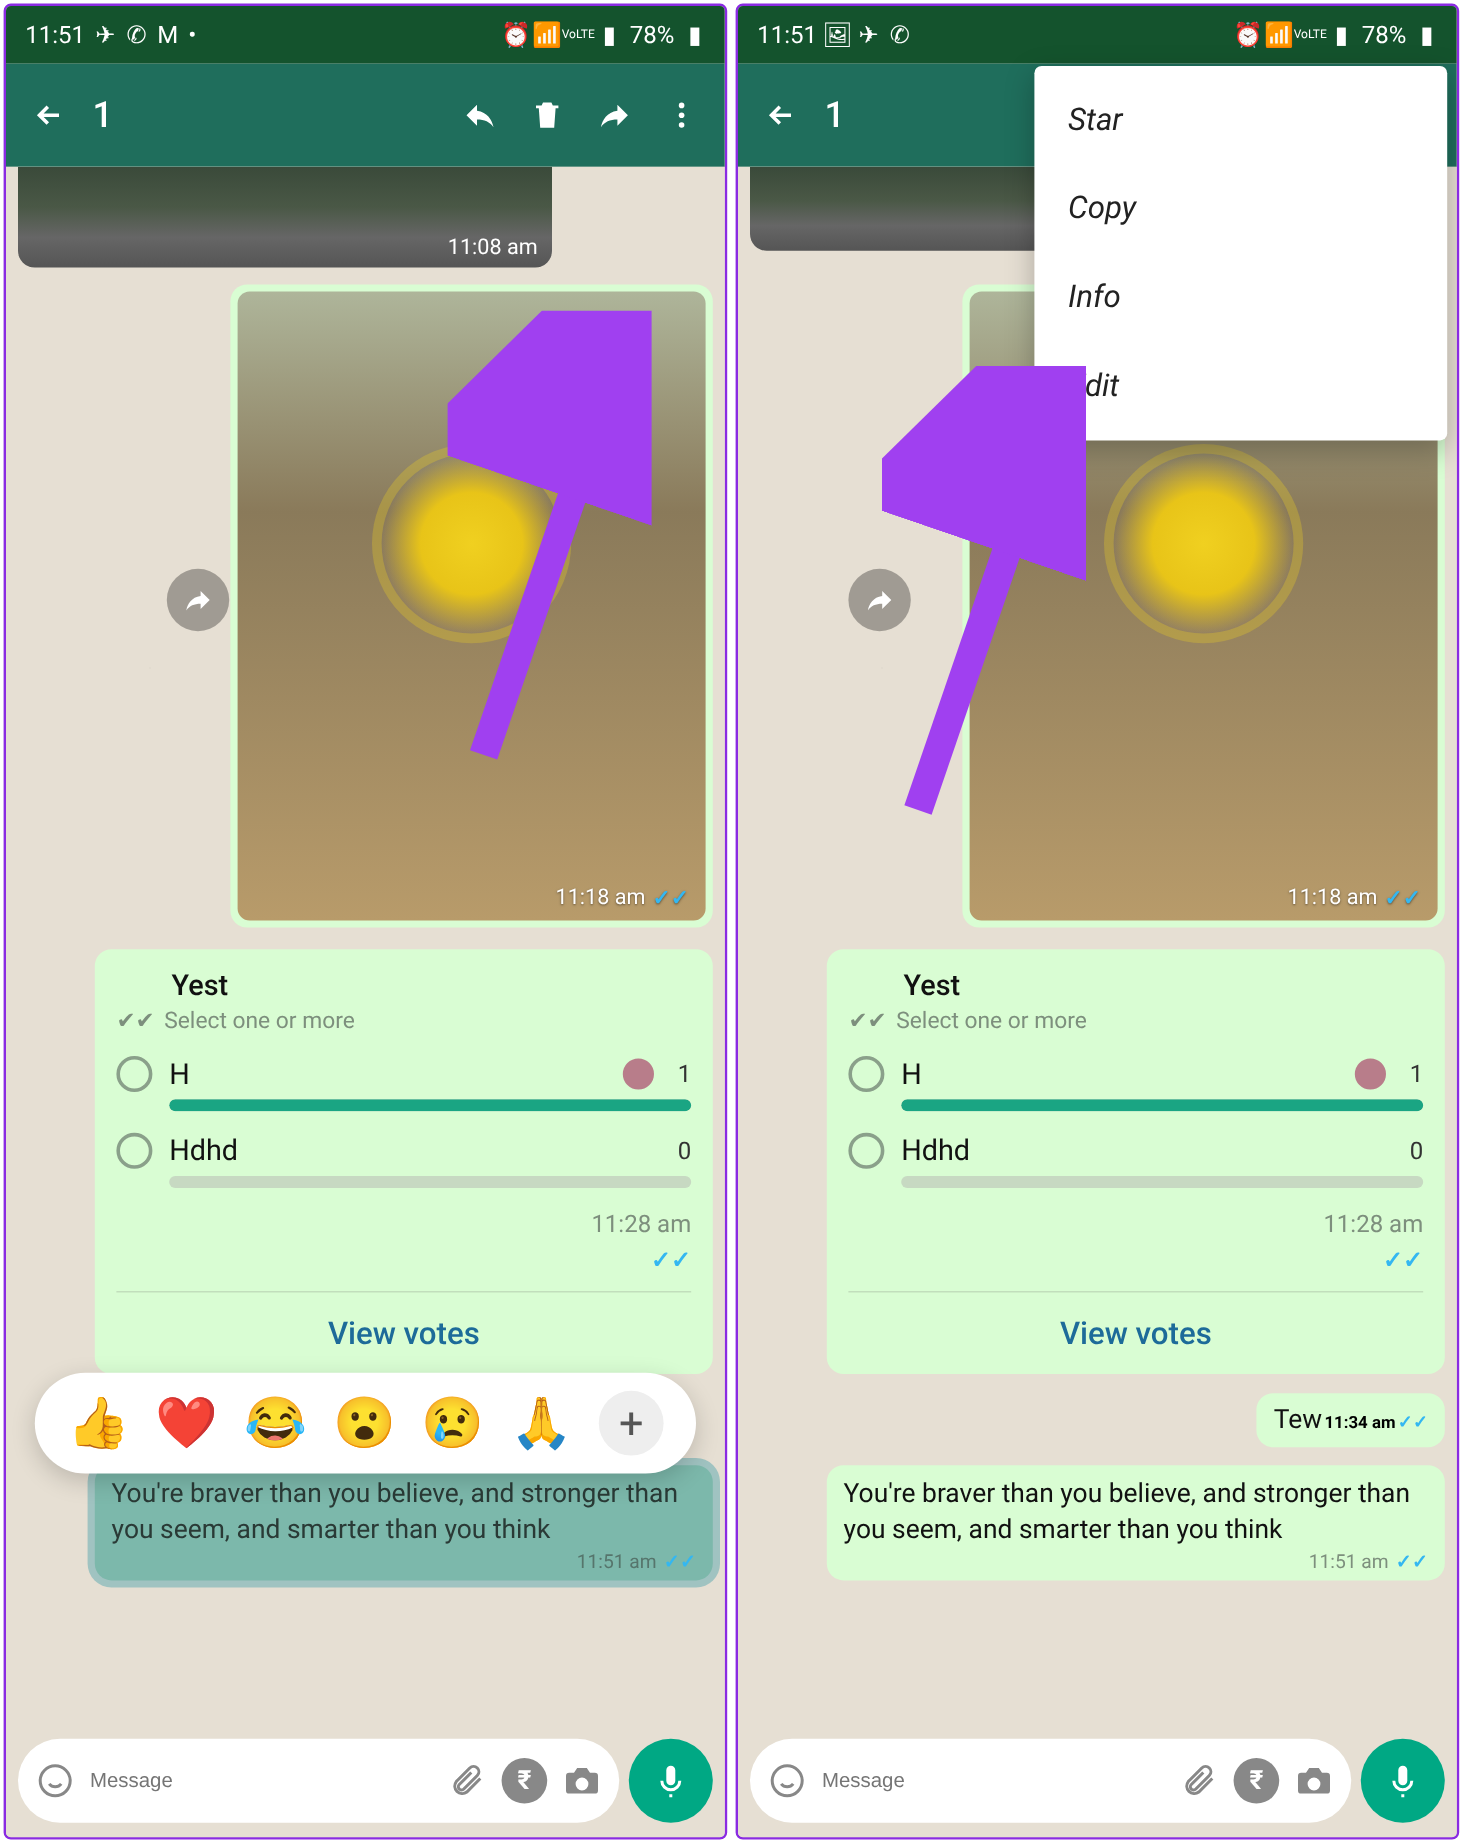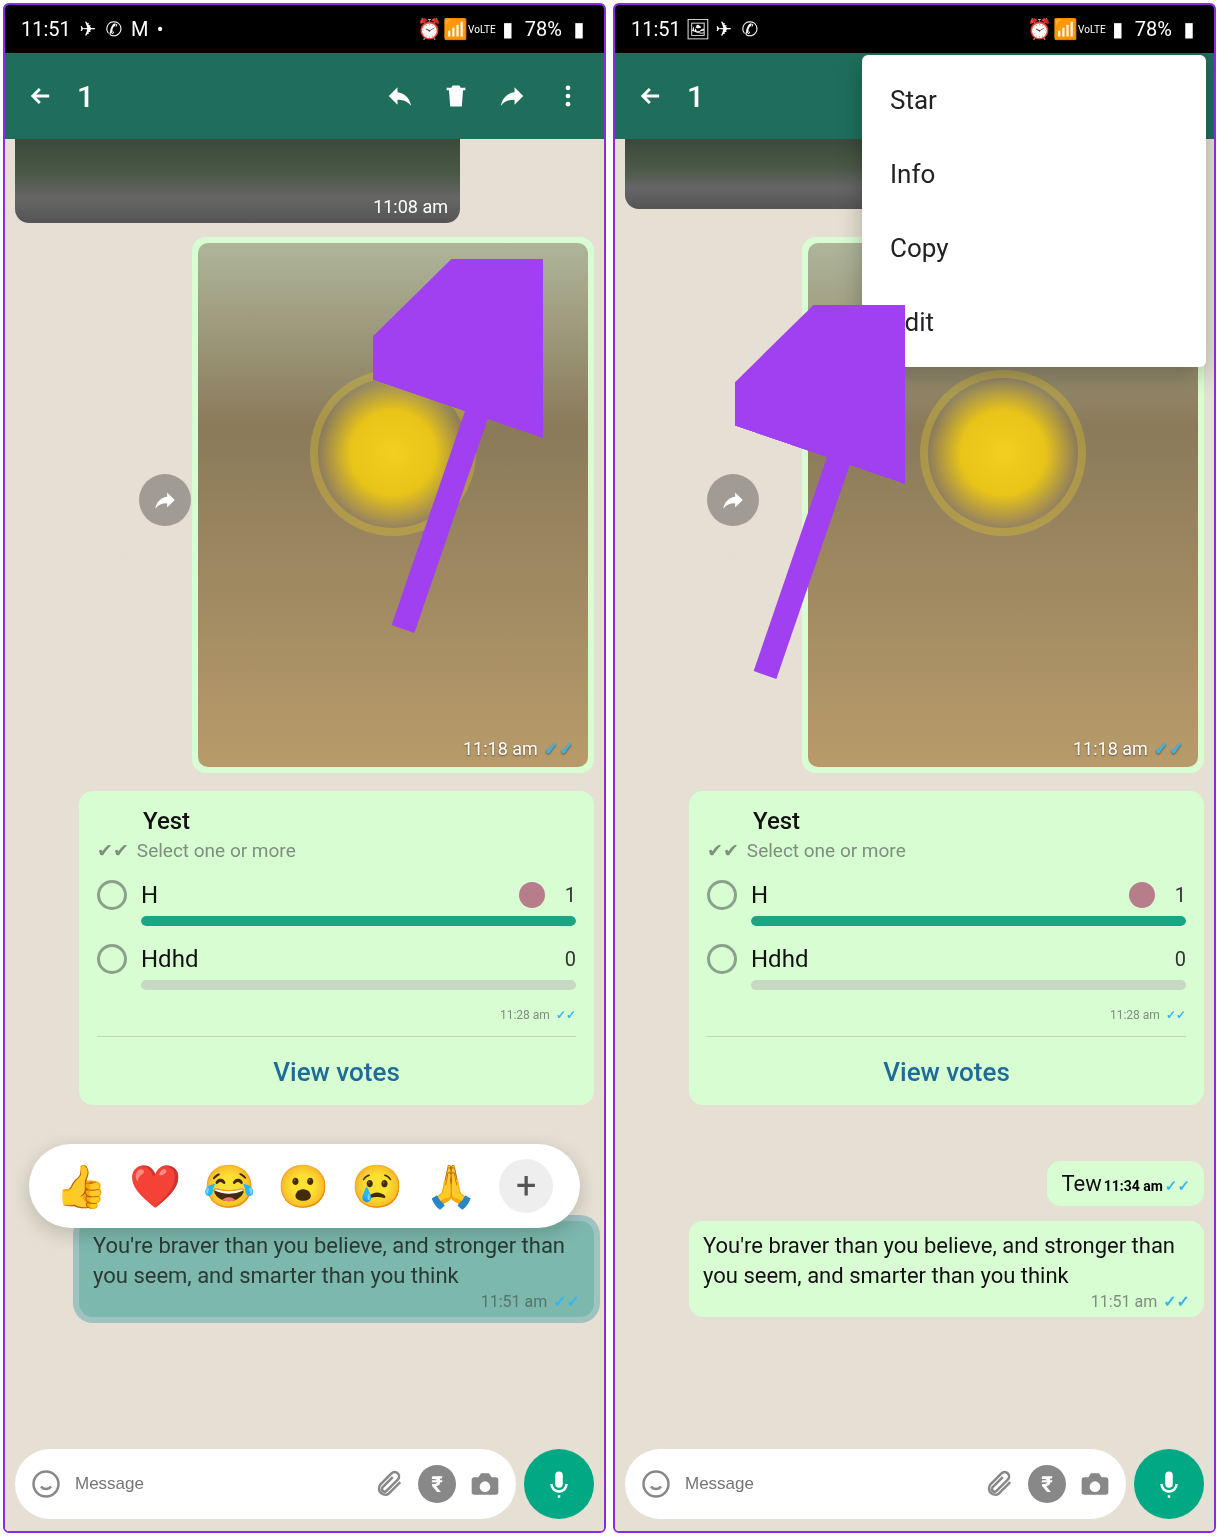--- a/index.html
+++ b/index.html
@@ -18,21 +18,21 @@
     height: 1530px;
     border: 2px solid #8a2be2;
     border-radius: 6px;
     overflow: hidden;
     display: flex;
     flex-direction: column;
     background: #e6dfd3;
   }
   .statusbar {
     height: 48px;
-    background: #000000;
+    background: #14532d;
     color: #fff;
     display: flex;
     align-items: center;
     justify-content: space-between;
     padding: 16px 16px;
     font-size: 20px;
     flex-shrink: 0;
   }
   .statusbar .left, .statusbar .right { display: flex; align-items: center; gap: 8px; }
   .sb-icon { width: 18px; height: 18px; display: inline-flex; align-items: center; justify-content: center; }
@@ -148,21 +148,21 @@
     width: 30px; height: 30px; border: 3px solid #8aa08a; border-radius: 50%; flex-shrink: 0;
   }
   .poll-label { flex: 1; font-size: 24px; color: #111; }
   .poll-avatar { width: 26px; height: 26px; border-radius: 50%; background: #b87d8a; }
   .poll-count { font-size: 20px; color: #333; margin-left: 6px; }
   .poll-bar {
     margin-left: 44px; margin-top: 6px; height: 10px; border-radius: 6px; background: #c7d9c2;
     position: relative; overflow: hidden;
   }
   .poll-bar-fill { height: 100%; background: #1aa583; border-radius: 6px; }
-  .poll-time { text-align: right; font-size: 12px; color: #7d8f7d; display: flex; justify-content: flex-end; gap: 6px; align-items: flex-end; margin-top: 6px;}
+  .poll-time { text-align: right; font-size: 20px; color: #7d8f7d; display: flex; justify-content: flex-end; gap: 6px; align-items: flex-end; margin-top: 6px; flex-direction: column;}
   .poll-view { border-top: 1px solid #bcd6b6; margin-top: 14px; padding: 20px 0 8px; text-align: center; font-size: 26px; font-weight: 500; color: #1d6b99; }
   .msg-tew {
     position: absolute;
     top: 1022px;
     right: 10px;
     background: #d9fdd3;
     border-radius: 14px;
     padding: 10px 14px;
     font-size: 22px;
     color: #111;
@@ -245,20 +245,21 @@
     background: #fff;
     border-radius: 6px;
     box-shadow: 0 8px 24px rgba(0,0,0,0.25);
     z-index: 5;
     padding: 8px 0;
   }
   .menu-item {
     padding: 22px 28px;
     font-size: 26px;
     color: #222;
+    font-style: italic;
   }
   .purple-arrow {
     position: absolute;
     pointer-events: none;
     z-index: 10;
   }
   .purple-arrow.arrow1 {
     top: 120px; left: 368px; width: 170px; height: 380px;
   }
   .ticks { color: #34b7f1; font-weight: bold; }
@@ -550,22 +551,22 @@
       <div class="mic-btn">
         <svg width="30" height="30" viewBox="0 0 24 24" fill="white">
             <path d="M12 2a3 3 0 00-3 3v7a3 3 0 006 0V5a3 3 0 00-3-3zm7 10a7 7 0 01-14 0h2a5 5 0 0010 0h2zM11 21h2v2h-2z"></path>
           </svg>
       </div>
     </div>
   </div>
 
   <div class="overflow-menu">
     <div class="menu-item">Star</div>
+    <div class="menu-item">Copy</div>
     <div class="menu-item">Info</div>
-    <div class="menu-item">Copy</div>
     <div class="menu-item">Edit</div>
   </div>
 
   <svg class="purple-arrow" style="top:300px; left:120px; width:170px; height:380px" viewBox="0 0 170 380">
     <defs>
         <marker id="ah2" markerWidth="12" markerHeight="12" refX="6" refY="6" orient="auto">
           <path d="M0,0 L12,6 L0,12 Z" fill="#a040f0"></path>
         </marker>
       </defs>
     <line x1="30" y1="370" x2="150" y2="20" stroke="#a040f0" stroke-width="24" marker-end="url(#ah2)"></line>

